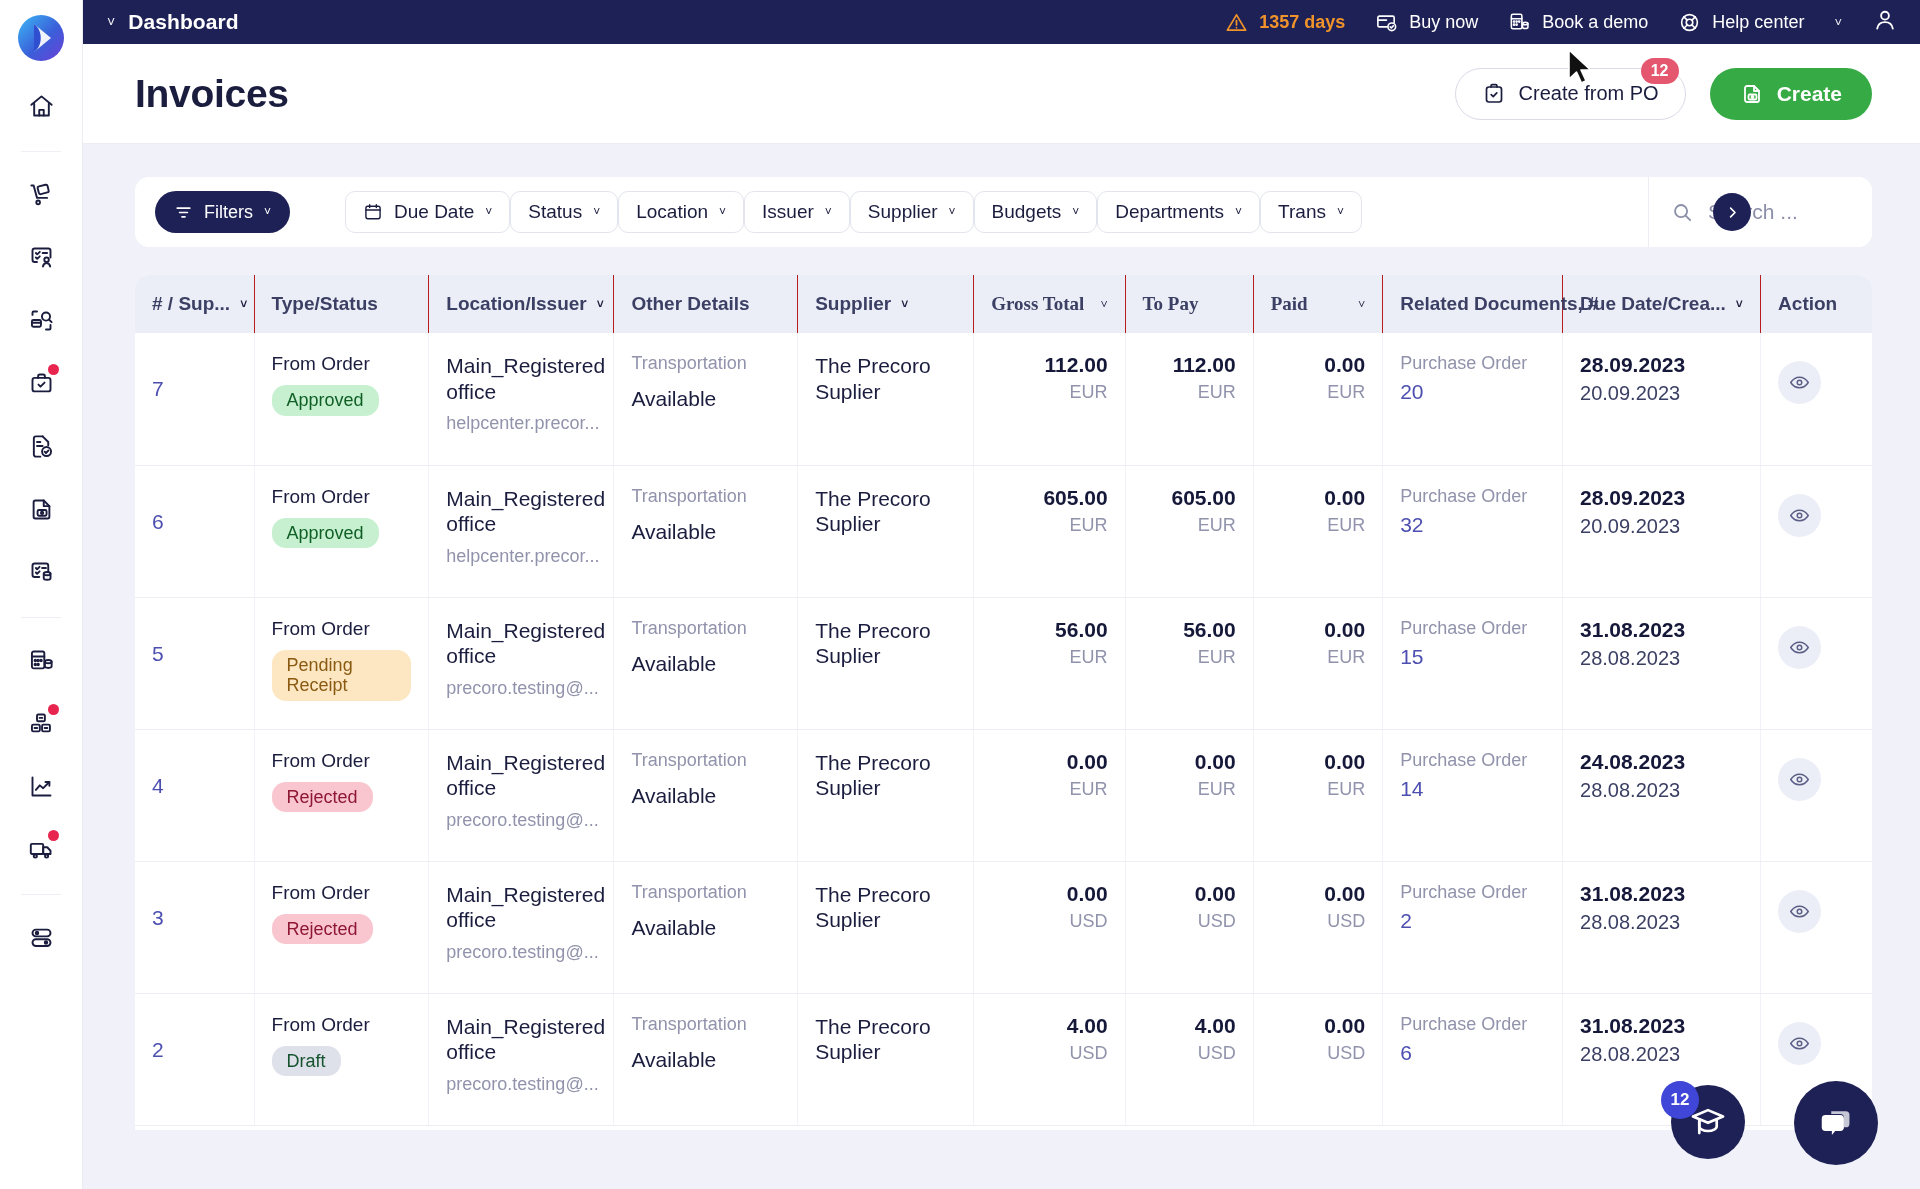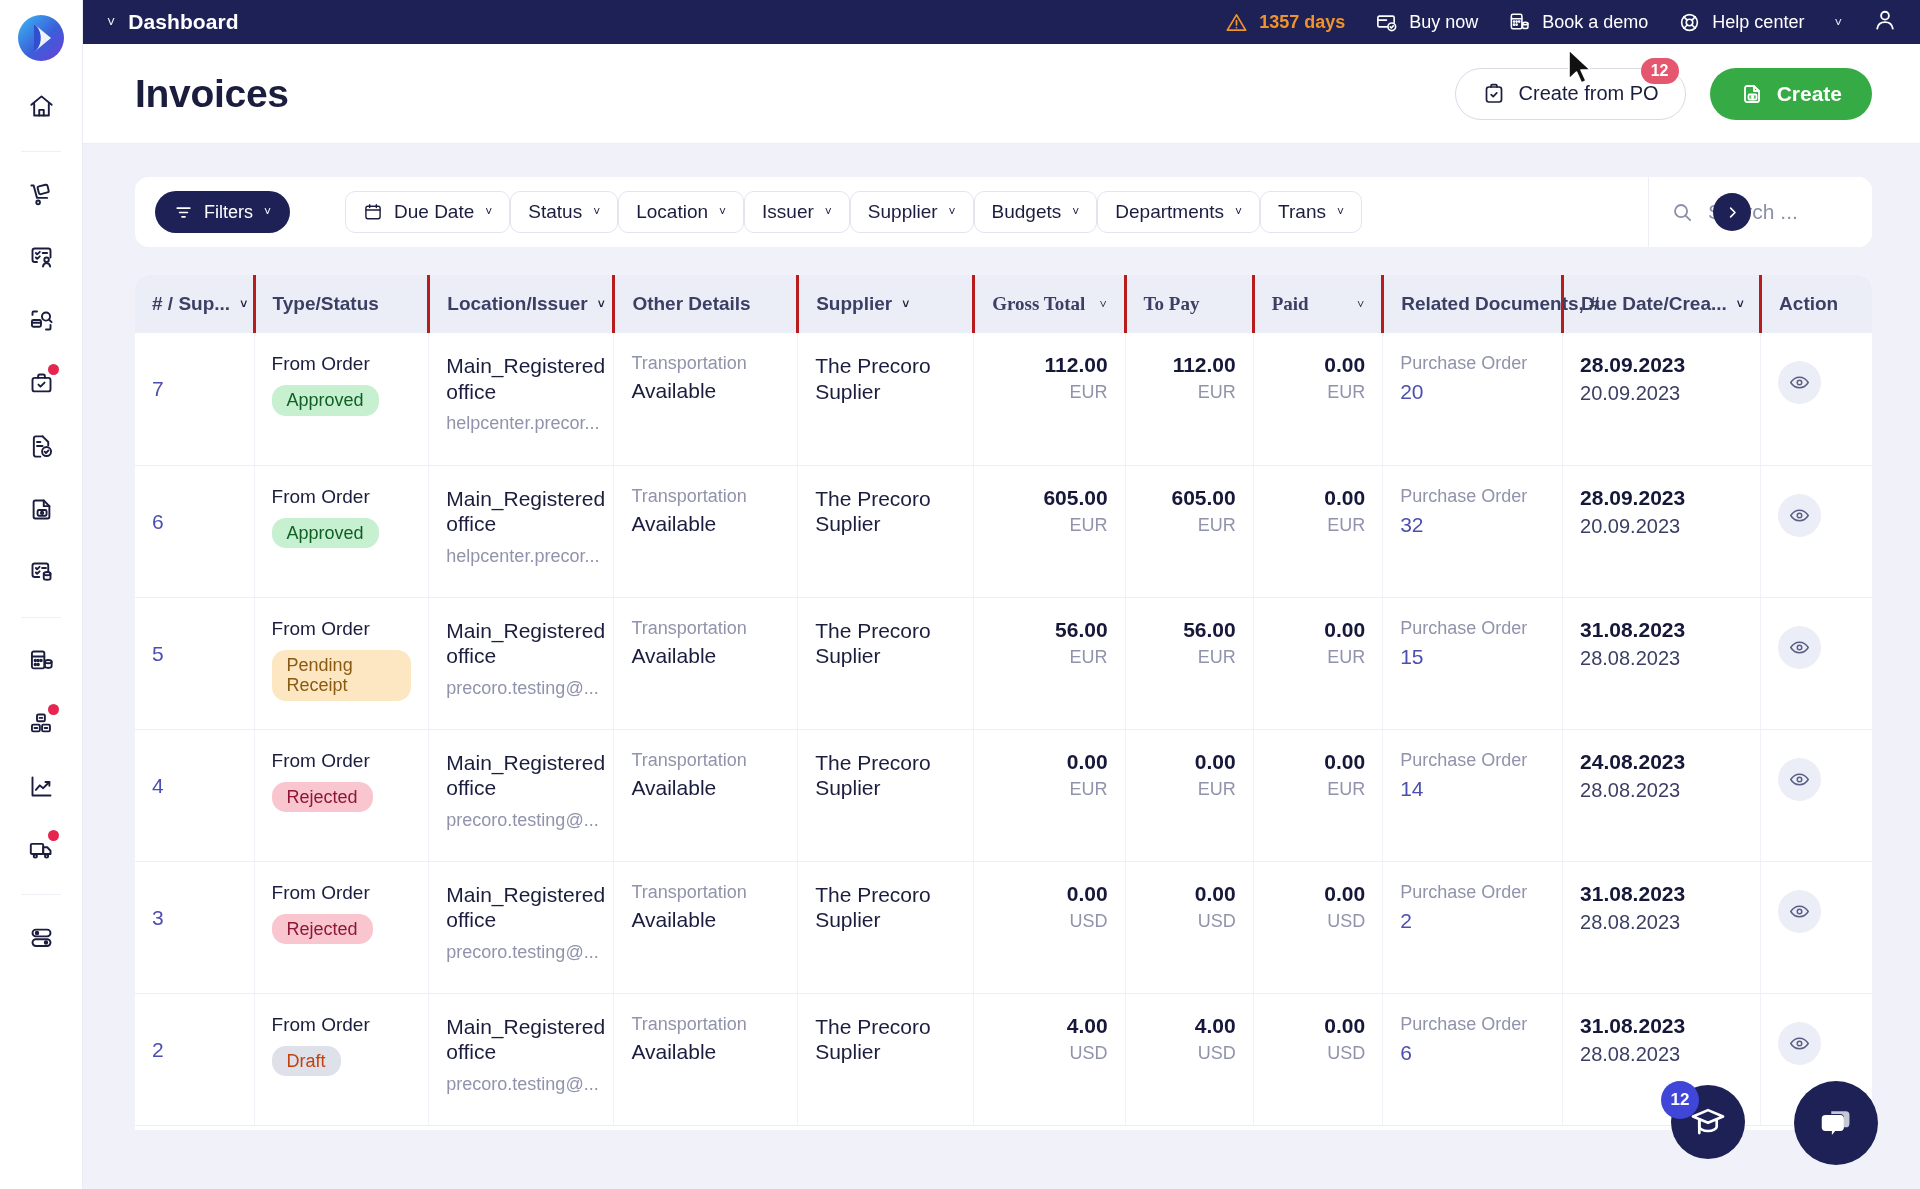--- a/index.html
+++ b/index.html
@@ -133,46 +133,46 @@
 
   
   .tablewrap {
     margin: 28px 48px 0 52px; background: #fff; border-radius: 14px 14px 0 0;
     overflow: hidden; height: 855px;
   }
   table { border-collapse: collapse; width: 100%; table-layout: fixed; }
   thead th {
     background: #eceef7; color: #3b3f63; font-size: 19px; font-weight: 600;
     text-align: left; height: 58px; padding: 0 17px; vertical-align: middle;
-    border-right: 3px solid #b91c1c; white-space: nowrap;
+    border-right: 1px solid #b91c1c; white-space: nowrap;
   }
   thead th:last-child { border-right: none; }
   th .hd { display: flex; align-items: center; gap: 10px; }
   th.num .hd, td.num { justify-content: flex-end; text-align: right; }
   th.num .hd { justify-content: space-between; font-family: Liberation Serif, serif; }
   tbody td {
     border-bottom: 1px solid #eceef4; border-right: 1px solid #f0f2f7;
     padding: 20px 17px; vertical-align: top; font-size: 20px; color: #1b1d3e;
     height: 132px;
   }
   tbody td:last-child { border-right: none; }
   .idcell { color: #4c4fb0; font-size: 21px; padding-top: 44px; }
   .type-label { font-size: 19px; color: #1b1d3e; margin-bottom: 10px; }
   .pill {
     display: inline-block; border-radius: 14px; padding: 5px 15px;
     font-size: 18px; line-height: 1.15;
   }
   .pill.approved { background: #c6f0cf; color: #0f5f25; }
   .pill.pending  { background: #fce7c2; color: #8a5a12; }
   .pill.rejected { background: #f9c6d0; color: #8e1733; }
-  .pill.draft    { background: #dfe1ea; color: #c2410c; }
+  .pill.draft    { background: #dfe1ea; color: #14532d; }
   .loc-main { font-size: 21px; color: #1b1d3e; line-height: 1.22; }
   .loc-sub  { font-size: 18px; color: #9093ab; margin-top: 9px; }
   .od-sub { font-size: 18px; color: #9093ab; }
-  .od-main { font-size: 21px; color: #1b1d3e; margin-top: 5px; }
+  .od-main { font-size: 21px; color: #1b1d3e; margin-top: 13px; }
   .sup { font-size: 21px; line-height: 1.22; }
   .amt { font-size: 21px; font-weight: 700; text-align: right; color:#16183a;}
   .cur { font-size: 18px; color: #9093ab; text-align: right; margin-top: 5px; }
   .rel-lbl { font-size: 18px; color: #9093ab; }
   .rel-num { font-size: 21px; color: #4c4fb0; margin-top: 6px; cursor: pointer; }
   .date-main { font-size: 21px; font-weight: 700; color: #16183a; }
   .date-sub { font-size: 20px; color: #3b3f63; margin-top: 5px; }
   .eye {
     width: 43px; height: 43px; border-radius: 50%; background: #eceef7;
     display: flex; align-items: center; justify-content: center; cursor: pointer;

